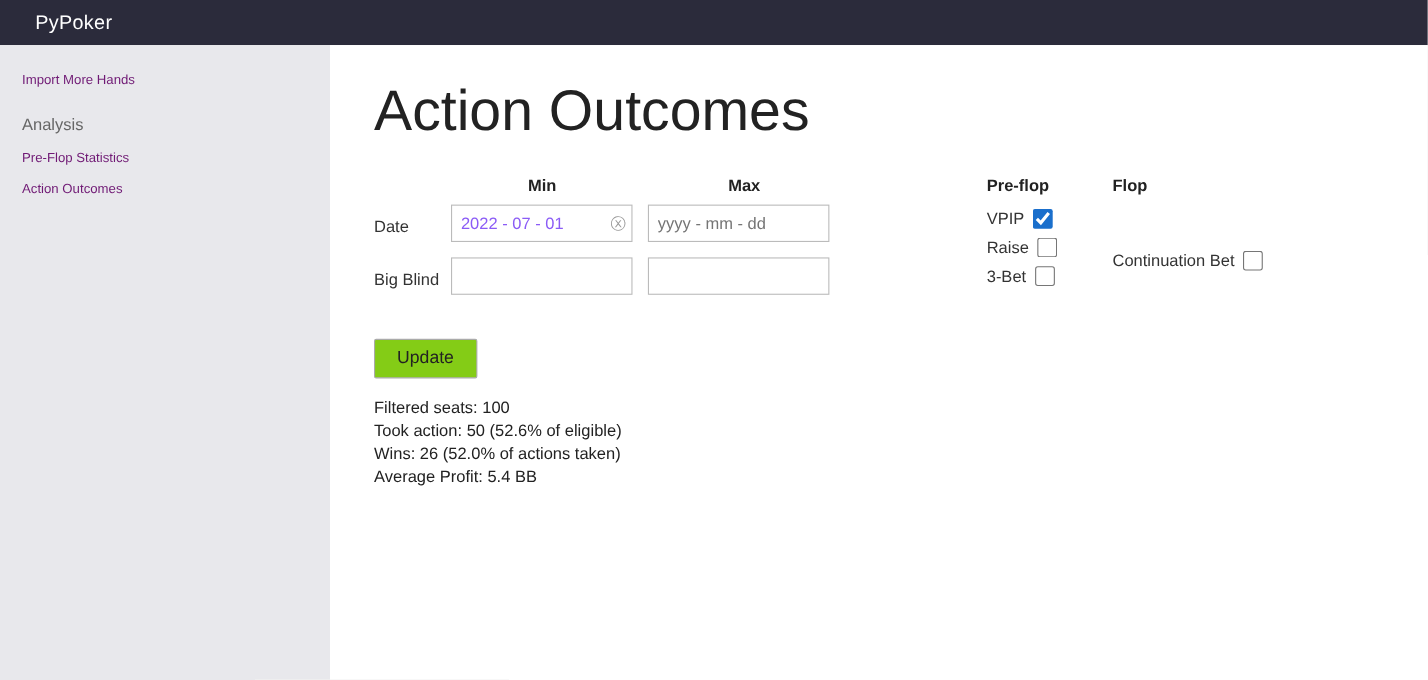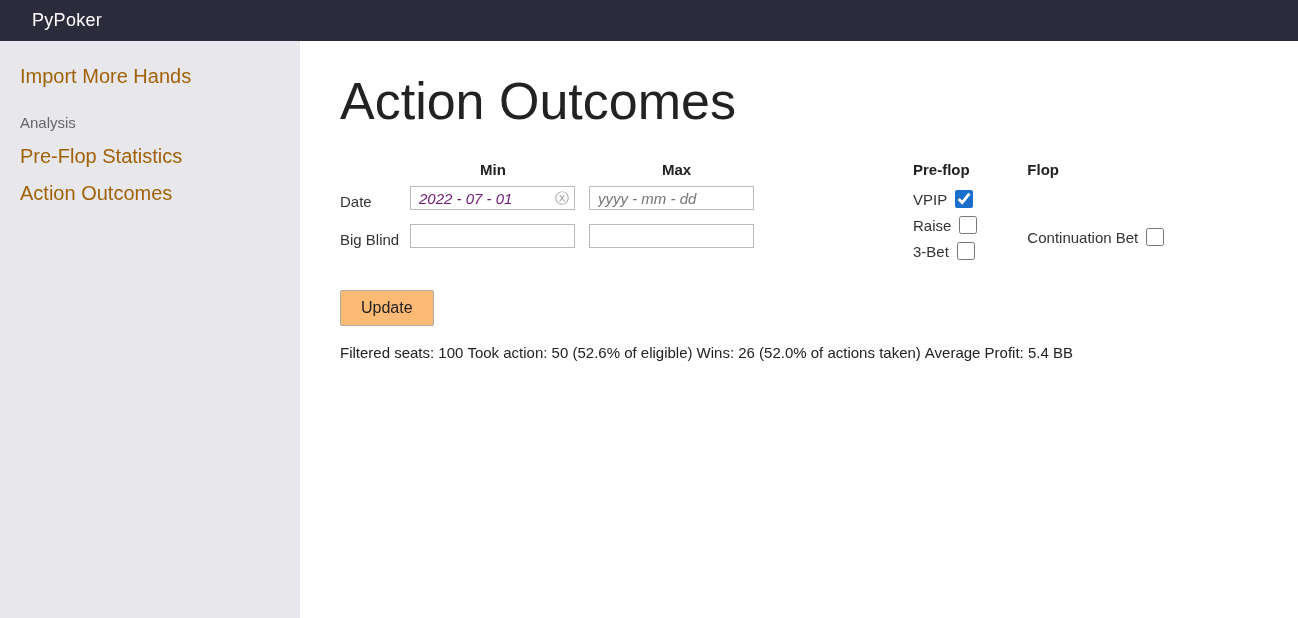--- a/index.html
+++ b/index.html
@@ -28,22 +28,22 @@
       width: 300px;
       background: #e8e8ec;
       padding: 20px 18px;
       flex-shrink: 0;
       display: flex;
       flex-direction: column;
       gap: 6px;
     }
 
     .sidebar-link {
-      color: #a16207;
-      font-size: 20px;
+      color: #701a75;
+      font-size: 12px;
       cursor: pointer;
       padding: 4px 2px;
       text-decoration: none;
       display: block;
     }
 
     .sidebar-section-label {
       color: #666;
       font-size: 15px;
       padding: 16px 2px 4px 2px;
@@ -101,28 +101,27 @@
     }
 
     .filter-row {
       display: flex;
       align-items: center;
       margin-bottom: 10px;
     }
 
     .filter-input {
       width: 165px;
-      height: 24px;
+      height: 34px;
       border: 1px solid #bbb;
       padding: 4px 8px;
       font-size: 15px;
-      color: #701a75;
+      color: #8b5cf6;
       background: #fff;
       outline: none;
-      font-style: italic;
     }
 
     .input-with-clear {
       position: relative;
       display: inline-block;
     }
     .input-with-clear input {
       padding-right: 28px;
     }
     .clear-btn {
@@ -138,21 +137,20 @@
       padding: 0;
       line-height: 1;
     }
 
     .gap-between-inputs { width: 14px; }
 
     
     .checkboxes-section {
       display: flex;
       gap: 50px;
-      margin-left: 16px;
     }
 
     .checkbox-column {
       display: flex;
       flex-direction: column;
       gap: 8px;
     }
 
     .checkbox-column-header {
       font-weight: 700;
@@ -173,32 +171,32 @@
       width: 18px;
       height: 18px;
       cursor: pointer;
       accent-color: #1a6fcc;
     }
 
     
     .update-btn {
       padding: 8px 20px;
       font-size: 16px;
-      background: #fdba74;
+      background: #84cc16;
       border: 1px solid #aaa;
       cursor: pointer;
       color: #222;
       margin-bottom: 18px;
       border-radius: 2px;
     }
 
     
     .stats-section {
       display: flex;
-      flex-direction: row;
+      flex-direction: column;
       gap: 4px;
     }
 
     .stat-line {
       font-size: 15px;
       color: #222;
     }
   </style>
 </head>
 <body>

